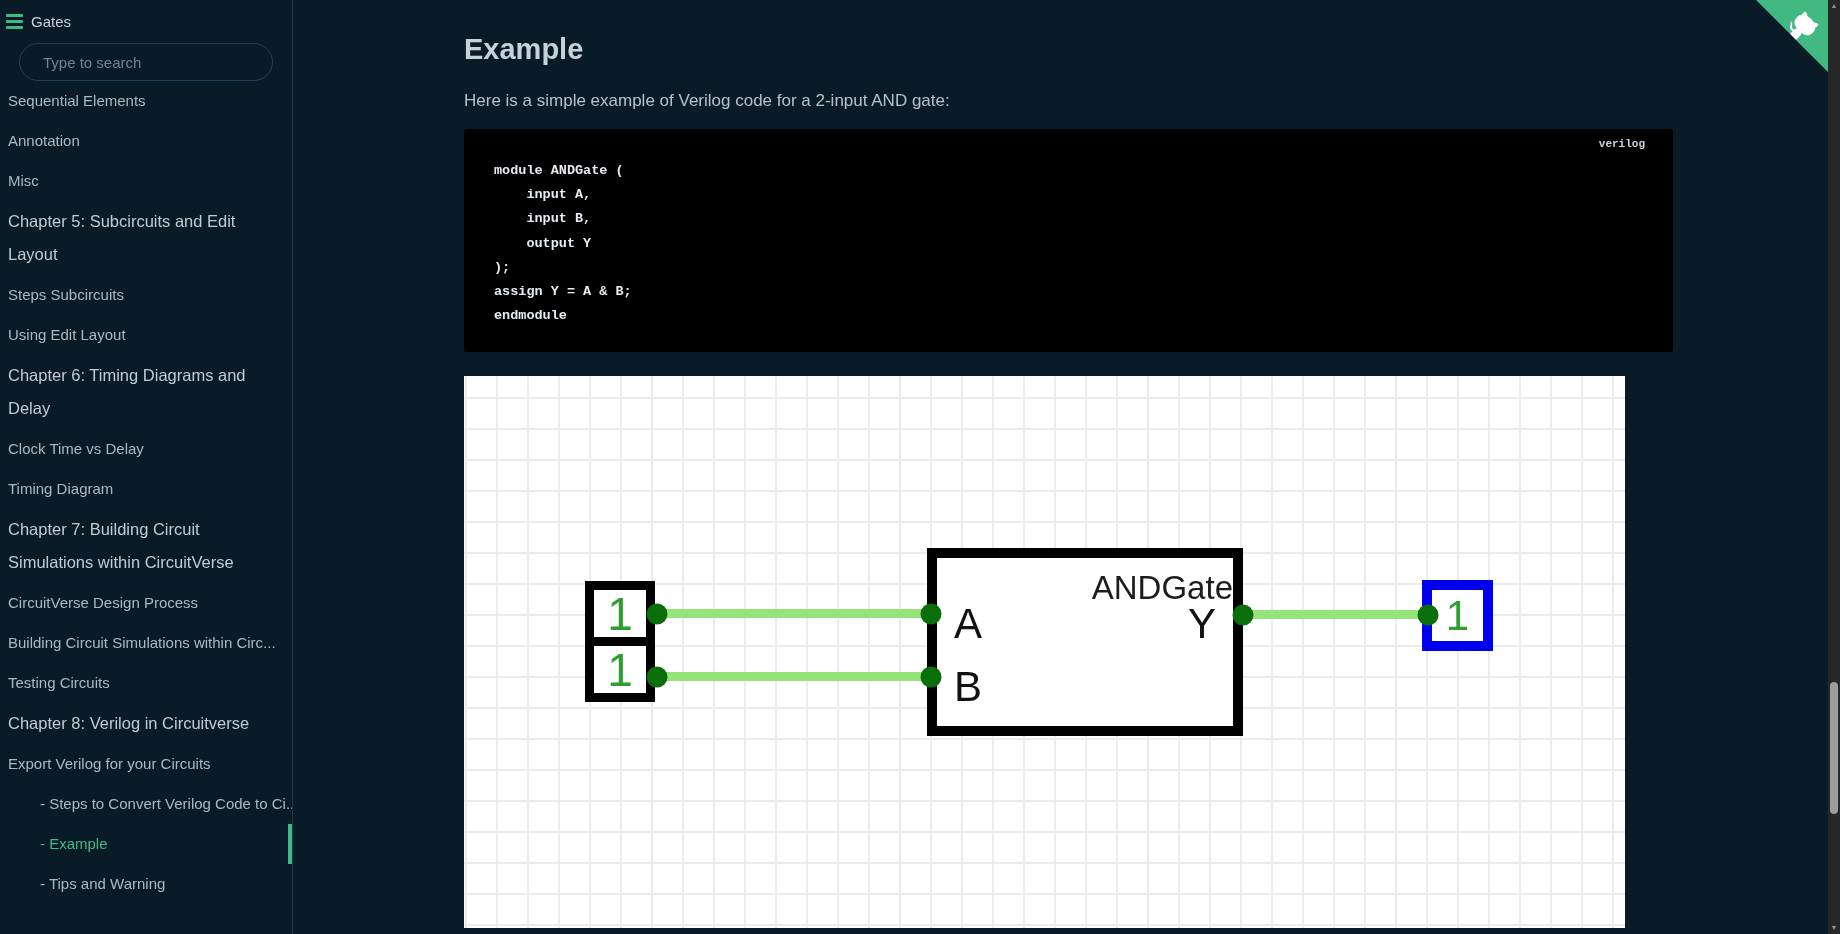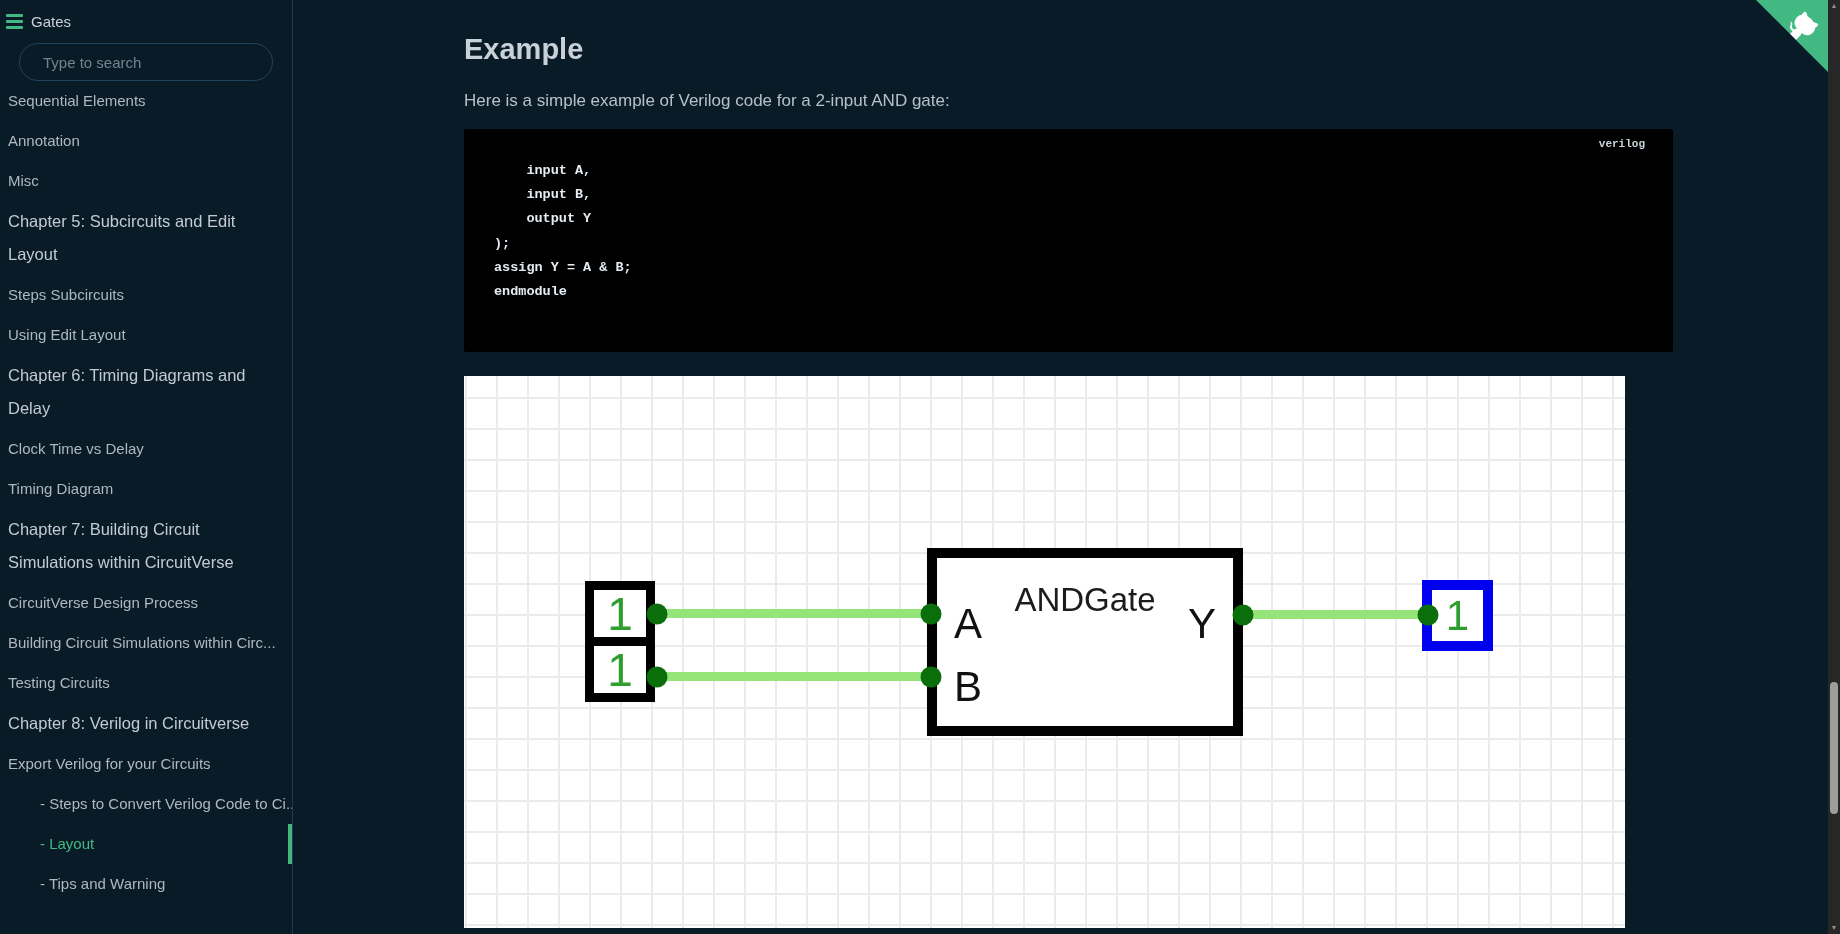--- a/index.html
+++ b/index.html
@@ -78,21 +78,21 @@
     width:70px; height:65px; border:9px solid #000; background:#fff;
     display:flex; align-items:center; justify-content:center;
   }
   .io-box + .io-box { margin-top:-9px; }
   .io-val { font-size:46px; color:#2f9e2f; line-height:1; }
   .gate {
     position:absolute; left:463px; top:172px; width:316px; height:188px;
     border:10px solid #000; background:#fff; z-index:2;
   }
   .gate-title {
-    position:absolute; left:0; top:22px; width:100%; text-align:center;
+    position:absolute; left:0; top:10px; width:100%; text-align:right;
     font-size:33px; color:#1c1c1c; line-height:40px;
   }
   .port-label { position:absolute; font-size:42px; color:#111; line-height:52px; }
   .port-a { left:17px; top:40px; }
   .port-b { left:17px; top:103px; }
   .port-y { right:17px; top:40px; }
   .out-box {
     position:absolute; left:958px; top:204px; width:71px; height:71px;
     border:10px solid #0000ee; background:#fff; z-index:2;
     display:flex; align-items:center; justify-content:center;
@@ -143,33 +143,33 @@
       <li class="nav-item lvl1">Chapter 6: Timing Diagrams and Delay</li>
       <li class="nav-item lvl2">Clock Time vs Delay</li>
       <li class="nav-item lvl2">Timing Diagram</li>
       <li class="nav-item lvl1">Chapter 7: Building Circuit Simulations within CircuitVerse</li>
       <li class="nav-item lvl2">CircuitVerse Design Process</li>
       <li class="nav-item lvl2">Building Circuit Simulations within Circ...</li>
       <li class="nav-item lvl2">Testing Circuits</li>
       <li class="nav-item lvl1">Chapter 8: Verilog in Circuitverse</li>
       <li class="nav-item lvl2">Export Verilog for your Circuits</li>
       <li class="nav-item lvl3">- Steps to Convert Verilog Code to Ci...</li>
-      <li class="nav-item lvl3 active">- Layout</li>
+      <li class="nav-item lvl3 active">- Example</li>
       <li class="nav-item lvl3">- Tips and Warning</li>
     </ul>
 </div>
 
 <div class="main">
   <div class="content">
     <h1 class="page-title">Example</h1>
     <p class="intro">Here is a simple example of Verilog code for a 2-input AND gate:</p>
 
     <div class="codeblock">
       <span class="lang-label">verilog</span>
-      <pre><span class="code-line">    input A,</span><span class="code-line">    input B,</span><span class="code-line">    output Y</span><span class="code-line">);</span><span class="code-line">assign Y = A &amp; B;</span><span class="code-line">endmodule</span></pre>
+      <pre><span class="code-line">module ANDGate (</span><span class="code-line">    input A,</span><span class="code-line">    input B,</span><span class="code-line">    output Y</span><span class="code-line">);</span><span class="code-line">assign Y = A &amp; B;</span><span class="code-line">endmodule</span></pre>
     </div>
 
     <div class="canvas">
       <div class="wire wire-a"></div>
       <div class="wire wire-b"></div>
       <div class="wire wire-y"></div>
 
       <div class="input-stack">
         <div class="io-box">
           <span class="io-val">1</span>

